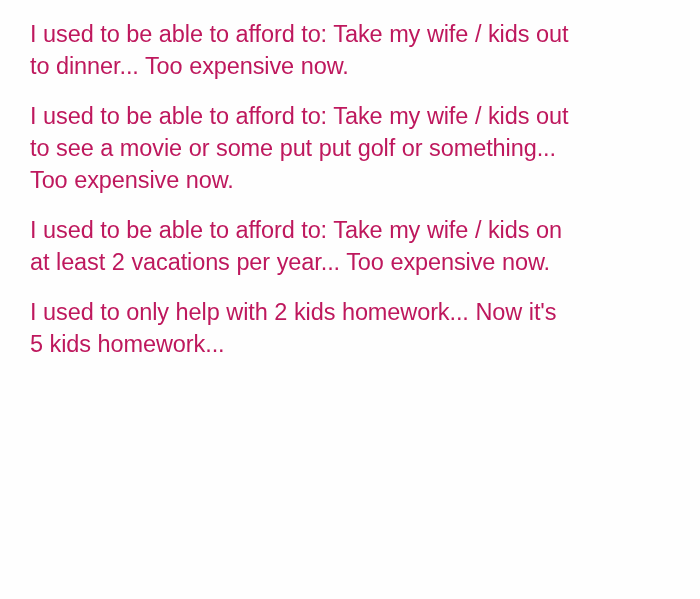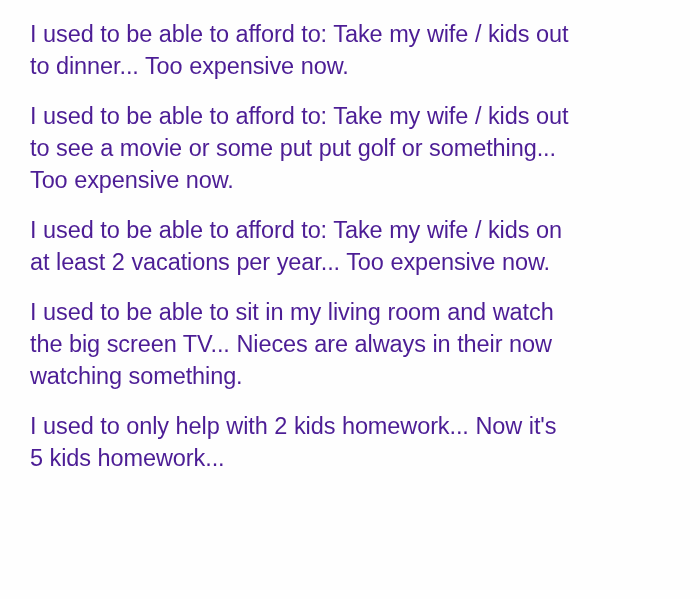--- a/index.html
+++ b/index.html
@@ -18,39 +18,36 @@
     box-sizing: border-box;
     width: 700px;
     height: 599px;
     padding: 18px 28px 0 30px;
     background: #fefefe;
   }
   .paragraph {
     margin: 0 0 18px 0;
     font-size: 23.5px;
     line-height: 32px;
-    color: #4c1d95;
+    color: #be185d;
     font-weight: 400;
     letter-spacing: -0.1px;
     white-space: pre-line;
     word-spacing: 0.2px;
   }
   .paragraph:last-child {
     margin-bottom: 0;
   }
 </style>
 </head>
 <body>
 
 <main id="text-post">
   <p class="paragraph">I used to be able to afford to: Take my wife / kids out
 to dinner... Too expensive now.</p>
   <p class="paragraph">I used to be able to afford to: Take my wife / kids out
 to see a movie or some put put golf or something...
 Too expensive now.</p>
   <p class="paragraph">I used to be able to afford to: Take my wife / kids on
 at least 2 vacations per year... Too expensive now.</p>
-  <p class="paragraph">I used to be able to sit in my living room and watch
-the big screen TV... Nieces are always in their now
-watching something.</p>
   <p class="paragraph">I used to only help with 2 kids homework... Now it's
 5 kids homework...</p>
 </main>
 
 </body></html>

